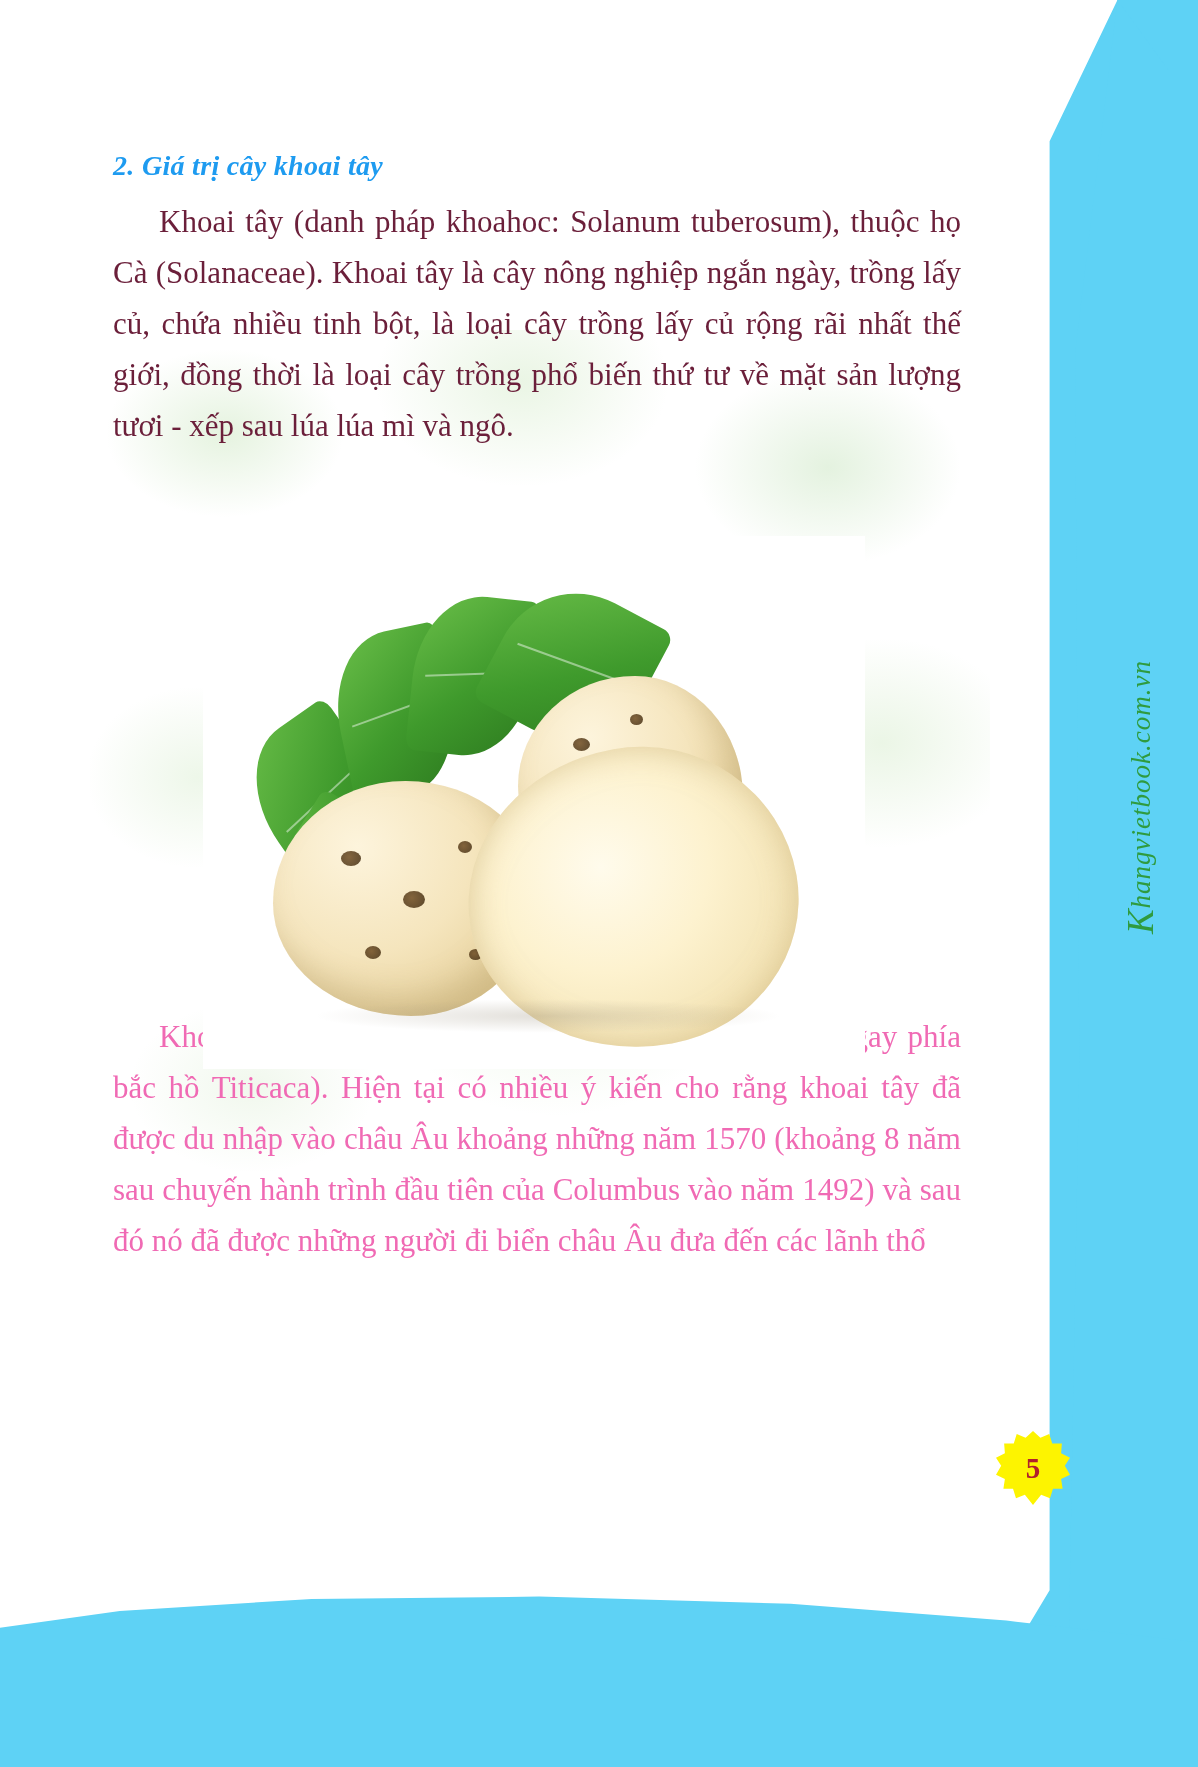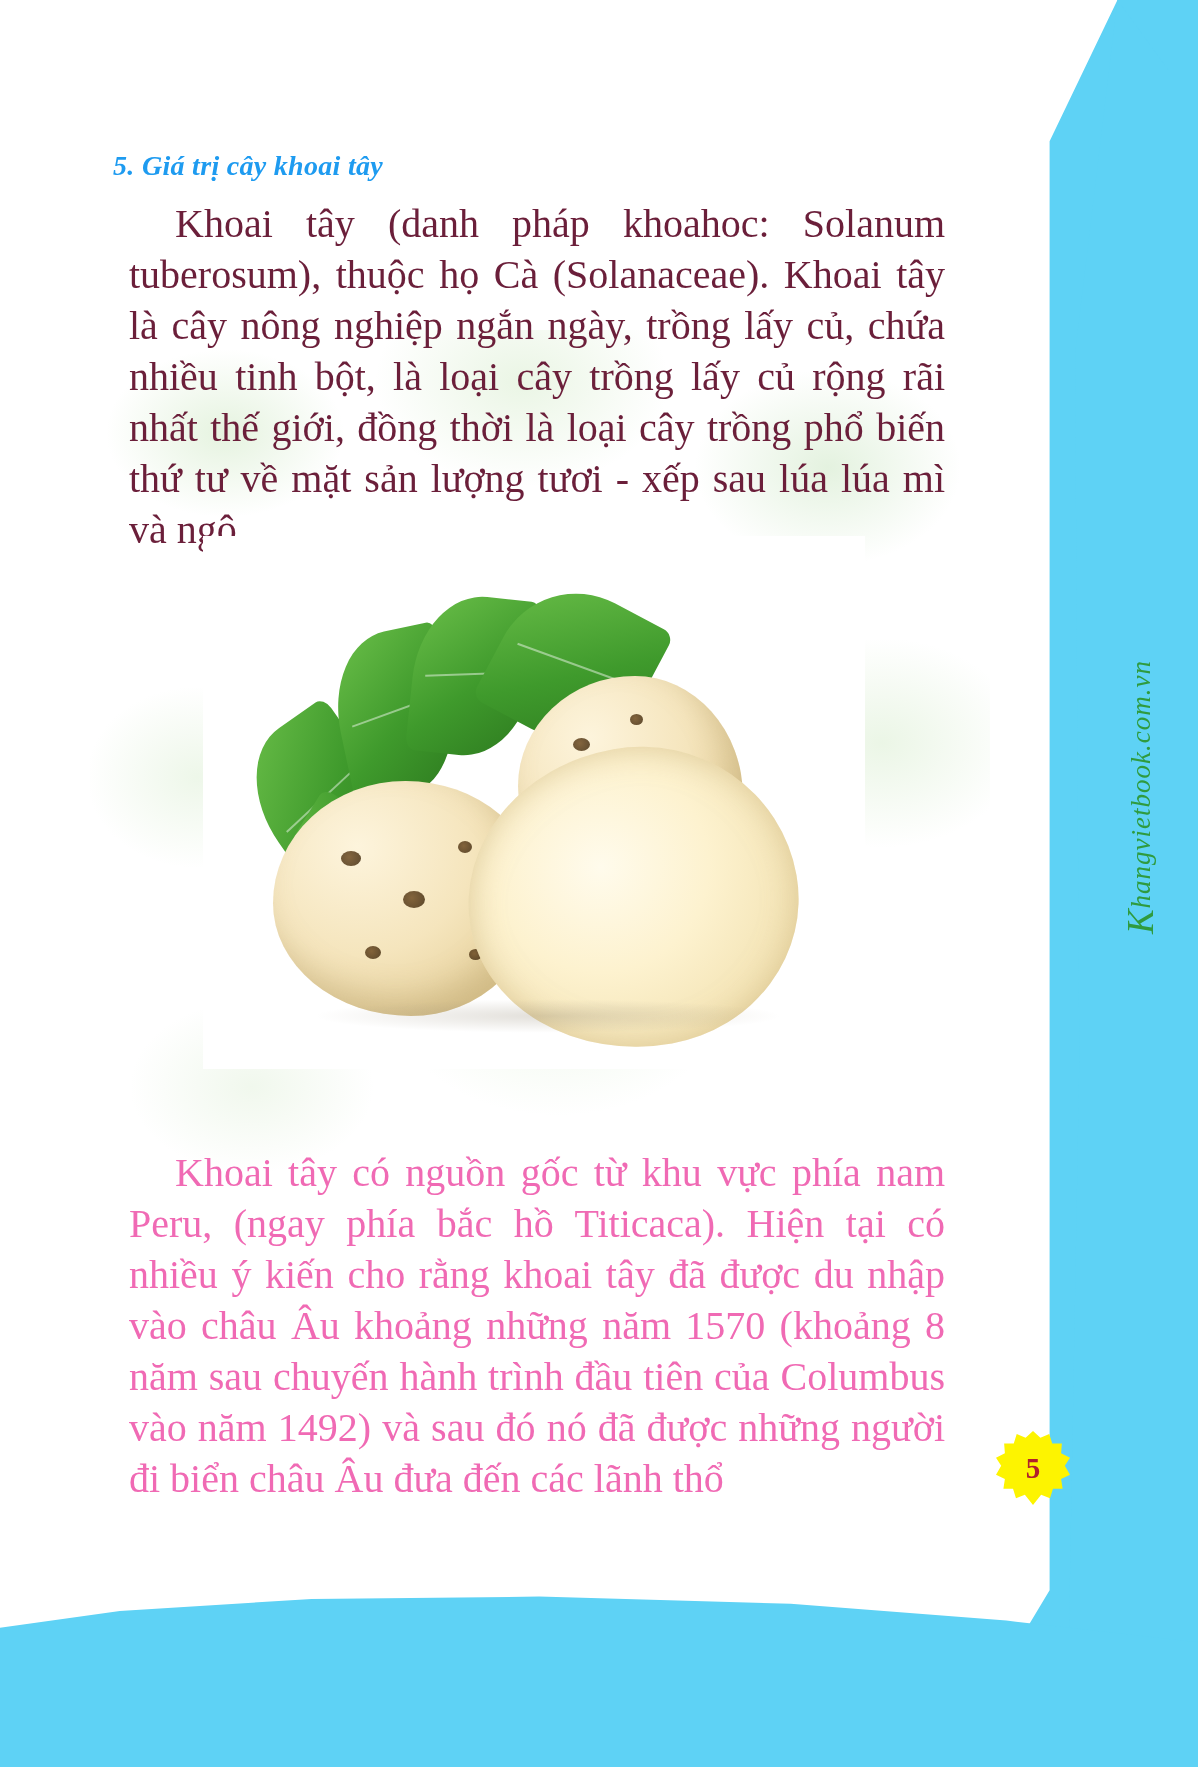--- a/index.html
+++ b/index.html
@@ -90,22 +90,22 @@
     color: #1e9bf0;
     font-family: "Liberation Serif", serif;
     font-style: italic;
     font-weight: bold;
     font-size: 28px;
     letter-spacing: .3px;
     margin: 0 0 14px 0;
   }
 
   p.body-text {
-    margin: 16px;
-    font-size: 40px;
+    margin: 0;
+    font-size: 31px;
     line-height: 51px;
     text-align: justify;
     text-justify: inter-word;
     font-family: "Liberation Serif", serif;
   }
   p.para-1 { color: #6b1f3a; }
   p.para-2 { color: #f06ab4; }
 
   p.body-text .indent { display: inline-block; width: 46px; }
 
@@ -209,21 +209,21 @@
 <div class="page">
 
   <div class="bg-wash"></div>
 
   <div class="blue-right"></div>
   <div class="blue-right-inner"></div>
   <div class="blue-notch"></div>
   <div class="blue-bottom"></div>
 
   <div class="content">
-    <h2 class="section-heading">5. Giá trị cây khoai tây</h2>
+    <h2 class="section-heading">2. Giá trị cây khoai tây</h2>
 
     <p class="body-text para-1"><span class="indent"></span><span>Khoai tây (danh pháp khoahoc: Solanum tuberosum), thuộc họ Cà (Solanaceae). Khoai tây là cây nông nghiệp ngắn ngày, trồng lấy củ, chứa nhiều tinh bột, là loại cây trồng lấy củ rộng rãi nhất thế giới, đồng thời là loại cây trồng phổ biến thứ tư về mặt sản lượng tươi - xếp sau lúa lúa mì và ngô.</span></p>
 
     <div style="height:560px"></div>
 
     <p class="body-text para-2"><span class="indent"></span><span>Khoai tây có nguồn gốc từ khu vực phía nam Peru, (ngay phía bắc hồ Titicaca). Hiện tại có nhiều ý kiến cho rằng khoai tây đã được du nhập vào châu Âu khoảng những năm 1570 (khoảng 8 năm sau chuyến hành trình đầu tiên của Columbus vào năm 1492) và sau đó nó đã được những người đi biển châu Âu đưa đến các lãnh thổ</span></p>
   </div>
 
   <div class="figure">
     <div class="potato-scene">

